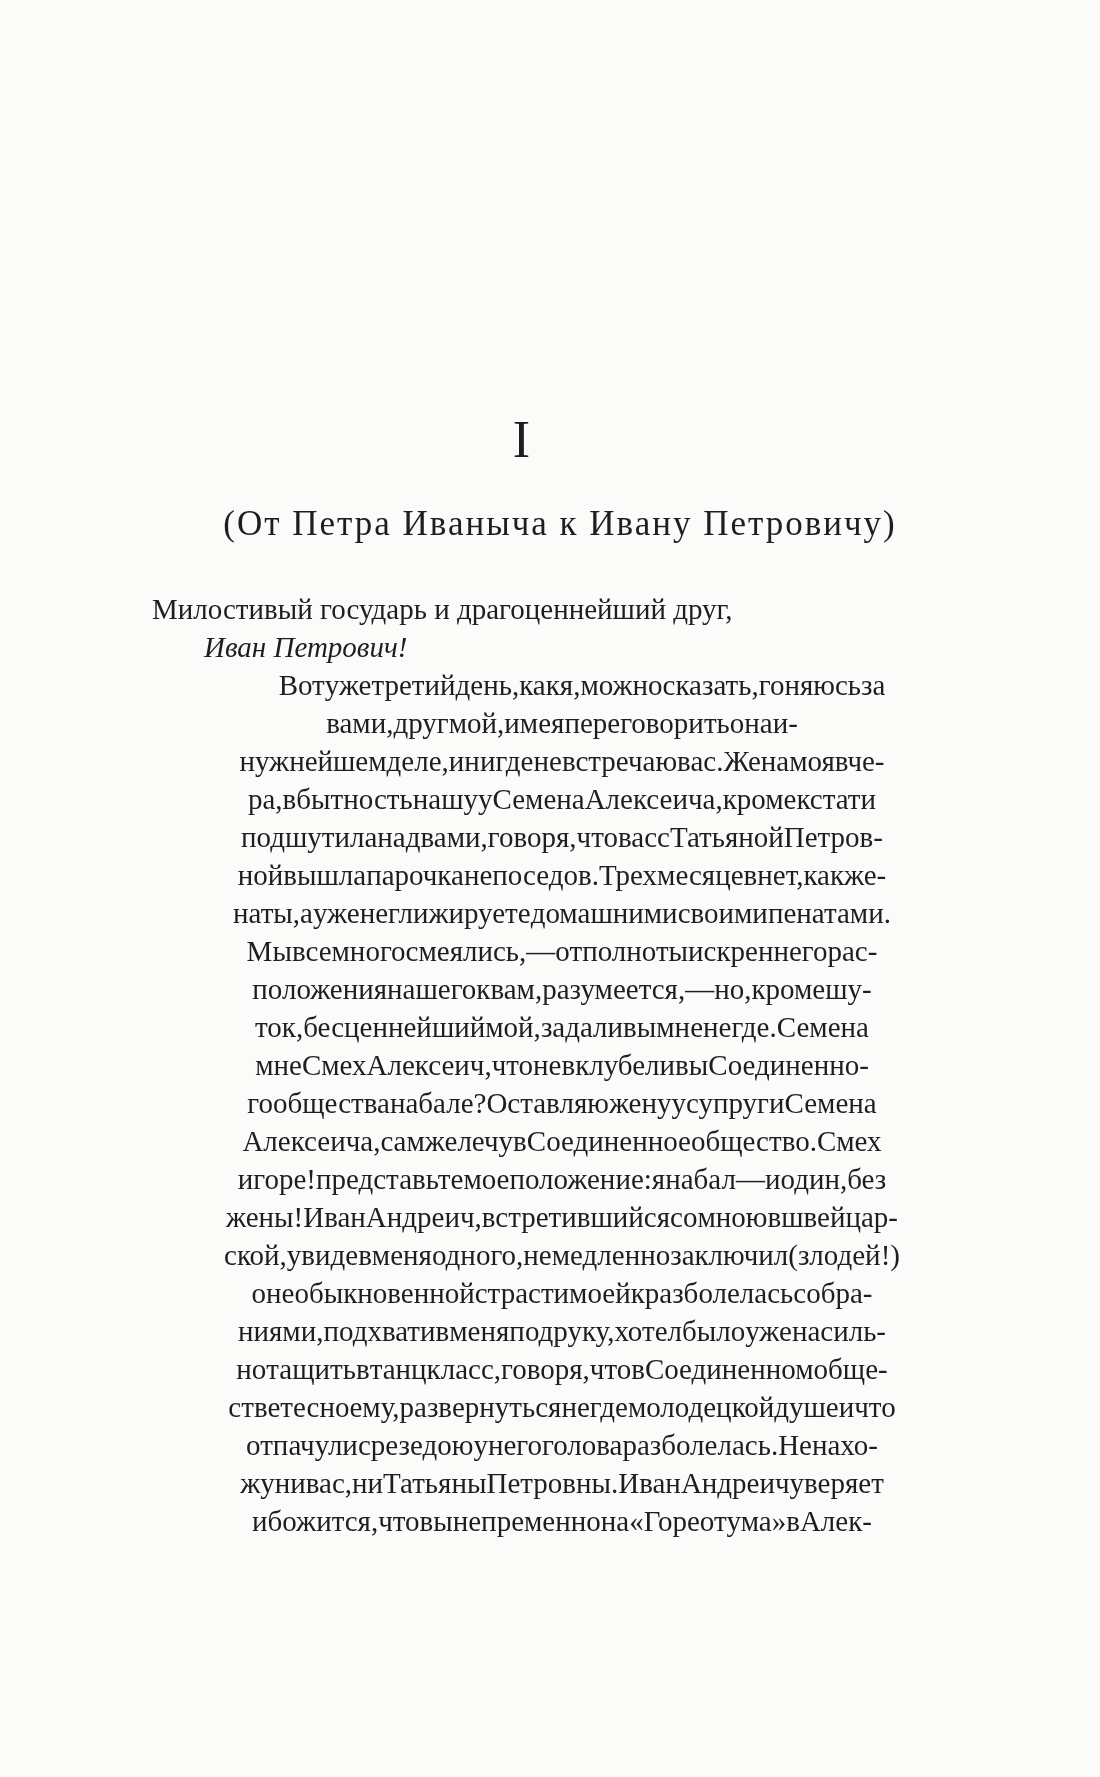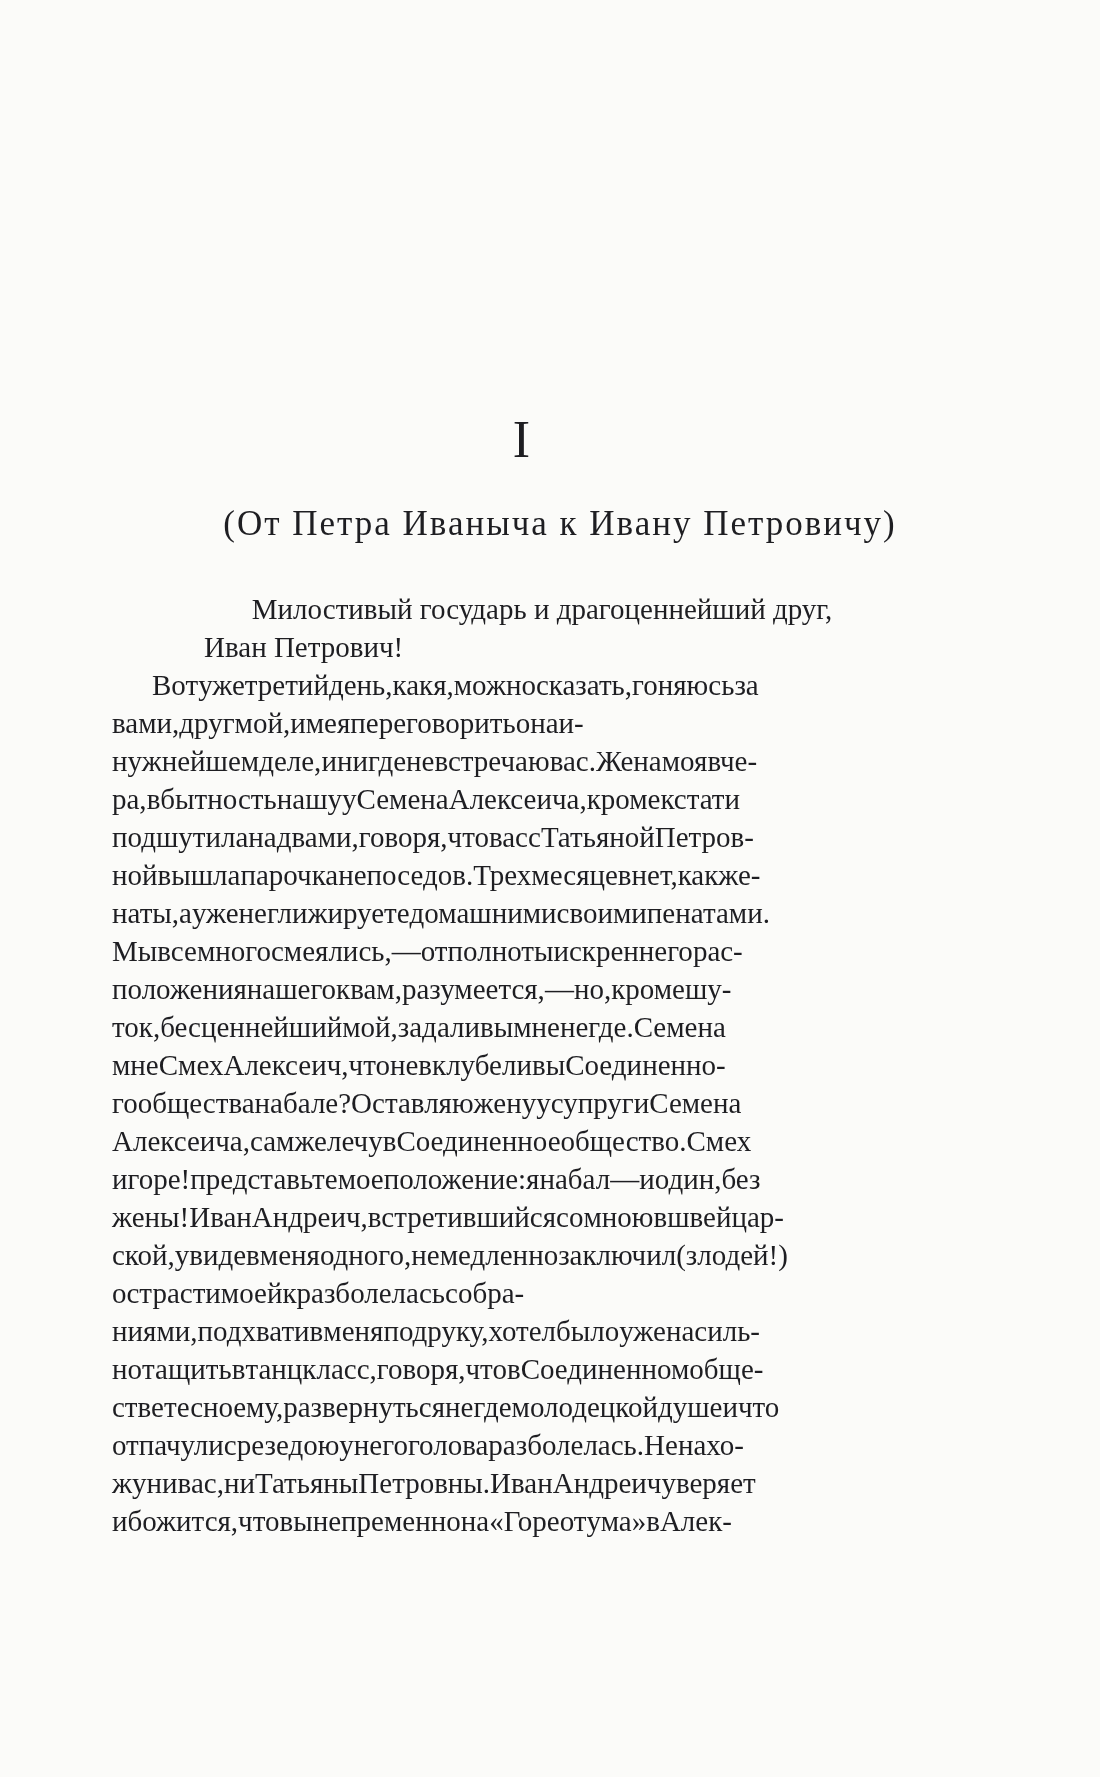--- a/index.html
+++ b/index.html
@@ -44,33 +44,34 @@
     width: 820px;
     height: 38px;
     line-height: 38px;
     font-size: 29px;
     box-sizing: border-box;
     white-space: nowrap;
     overflow: visible;
   }
   .text-line.justify {
     display: flex;
-    justify-content: flex-start;
+    justify-content: center;
+    margin-left: 40px;
   }
   .text-line.justify span { display: inline-block; }
 </style>
 </head>
 <body>
 
 <div class="page">
   <div class="chapter-number">I</div>
   <div class="chapter-subtitle">(От Петра Иваныча к Ивану Петровичу)</div>
   <div class="text-block" id="letter-lines">
-      <div class="text-line" style="padding-left: 40px; text-align: center;">Милостивый государь и драгоценнейший друг,</div>
-      <div class="text-line" style="padding-left: 92px;">Иван Петрович!</div>
+      <div class="text-line" style="padding-left: 40px;">Милостивый государь и драгоценнейший друг,</div>
+      <div class="text-line" style="padding-left: 92px; font-style: italic;">Иван Петрович!</div>
       <div class="text-line justify" style="padding-left: 40px;">
         <span>Вот</span>
         <span>уже</span>
         <span>третий</span>
         <span>день,</span>
         <span>как</span>
         <span>я,</span>
         <span>можно</span>
         <span>сказать,</span>
         <span>гоняюсь</span>
@@ -232,20 +233,21 @@
         <span>ской,</span>
         <span>увидев</span>
         <span>меня</span>
         <span>одного,</span>
         <span>немедленно</span>
         <span>заключил</span>
         <span>(злодей!)</span>
       </div>
       <div class="text-line justify">
         <span>о</span>
+        <span>необыкновенной</span>
         <span>страсти</span>
         <span>моей</span>
         <span>к</span>
         <span>разболелась</span>
         <span>собра-</span>
       </div>
       <div class="text-line justify">
         <span>ниям</span>
         <span>и,</span>
         <span>подхватив</span>

